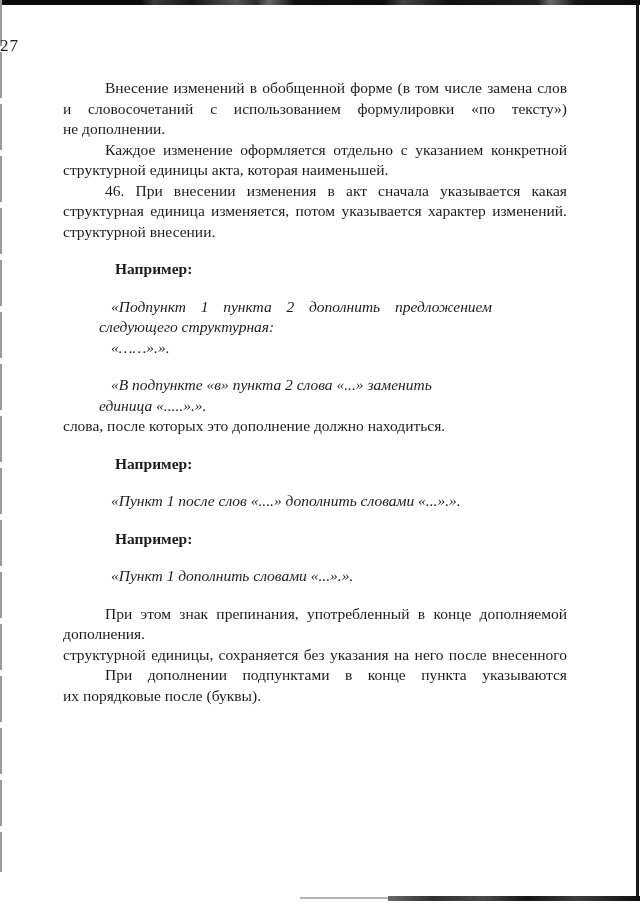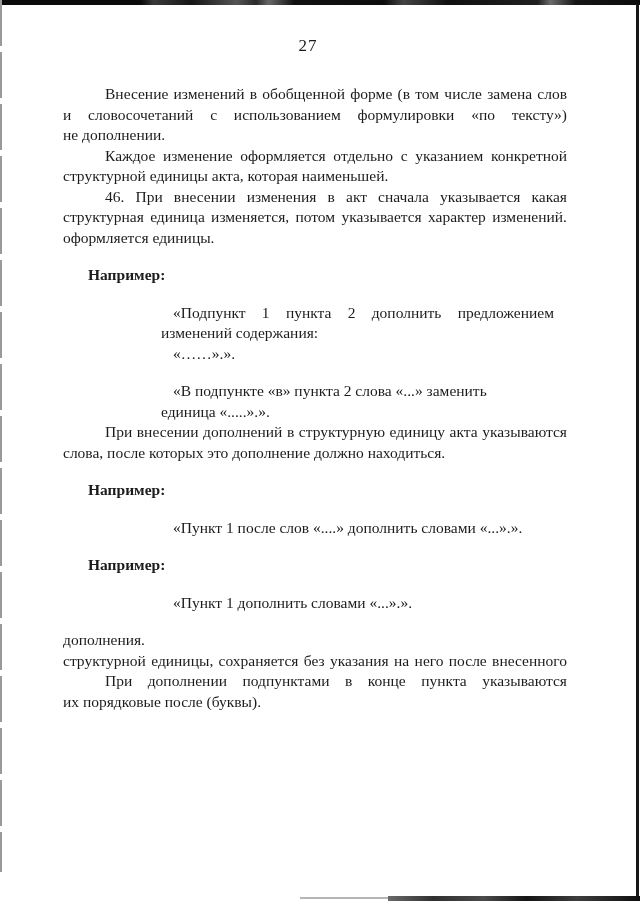--- a/index.html
+++ b/index.html
@@ -35,34 +35,34 @@
     position: absolute; left: 300px; top: 897px; width: 90px; height: 2px;
     background: #b5b5b5;
   }
   .edge-bottom-b {
     position: absolute; left: 388px; top: 896px; width: 252px; height: 5px;
     background: linear-gradient(90deg, #6a6a6a 0%, #303030 18%, #4a4a4a 38%, #151515 55%, #3d3d3d 75%, #0e0e0e 100%);
   }
 
   .page-number {
     position: absolute; top: 36px; left: 0; width: 616px;
-    text-align: center; font-size: 17px; letter-spacing: 1px;
+    font-size: 17px; letter-spacing: 1px;
   }
 
   .content {
-    position: absolute; left: 63px; top: 84px; width: 504px;
+    position: absolute; left: 63px; top: 78px; width: 504px;
     font-size: 15.5px; line-height: 20.5px;
   }
   .block { margin: 0; }
   .block.gap { margin-top: 17px; }
   .line { white-space: normal; }
   .line.justify { text-align: justify; text-align-last: justify; }
   .para .line.indent { text-indent: 42px; }
-  .label { margin-left: 25px; font-weight: bold; }
-  .example { margin-left: 98px; width: 393px; }
+  .label { margin-left: 52px; font-weight: bold; }
+  .example { margin-left: 36px; width: 393px; font-style: italic; }
   .example .line.indent { text-indent: 12px; }
 </style>
 </head>
 <body>
 
 <div class="scan-page">
   <div class="edge-top"></div>
   <div class="edge-left"></div>
   <div class="edge-right"></div>
   <div class="edge-bottom-a"></div>
@@ -76,45 +76,45 @@
         <div class="line justify">и словосочетаний с использованием формулировки «по тексту»)</div>
         <div class="line">не дополнении.</div>
       </div>
       <div class="block para">
         <div class="line indent justify">Каждое изменение оформляется отдельно с указанием конкретной</div>
         <div class="line">структурной единицы акта, которая наименьшей.</div>
       </div>
       <div class="block para">
         <div class="line indent justify">46. При внесении изменения в акт сначала указывается какая</div>
         <div class="line justify">структурная единица изменяется, потом указывается характер изменений.</div>
-        <div class="line">оформляется единицы.</div>
+        <div class="line">структурной внесении.</div>
       </div>
       <div class="block label gap">Например:</div>
       <div class="block example gap">
         <div class="line indent justify">«Подпункт 1 пункта 2 дополнить предложением</div>
-        <div class="line">изменений содержания:</div>
+        <div class="line">следующего структурная:</div>
         <div class="line indent">«……».».</div>
       </div>
       <div class="block example gap">
         <div class="line indent">«В подпункте «в» пункта 2 слова «...» заменить</div>
         <div class="line">единица «.....».».</div>
       </div>
       <div class="block para">
-        <div class="line indent justify">При внесении дополнений в структурную единицу акта указываются</div>
         <div class="line">слова, после которых это дополнение должно находиться.</div>
       </div>
       <div class="block label gap">Например:</div>
       <div class="block example gap">
         <div class="line indent">«Пункт 1 после слов «....» дополнить словами «...».».</div>
       </div>
       <div class="block label gap">Например:</div>
       <div class="block example gap">
         <div class="line indent">«Пункт 1 дополнить словами «...».».</div>
       </div>
       <div class="block para gap">
+        <div class="line indent justify">При этом знак препинания, употребленный в конце дополняемой</div>
         <div class="line">дополнения.</div>
         <div class="line justify">структурной единицы, сохраняется без указания на него после внесенного</div>
       </div>
       <div class="block para">
         <div class="line indent justify">При дополнении подпунктами в конце пункта указываются</div>
         <div class="line">их порядковые после (буквы).</div>
       </div>
     </div>
 </div>
 

